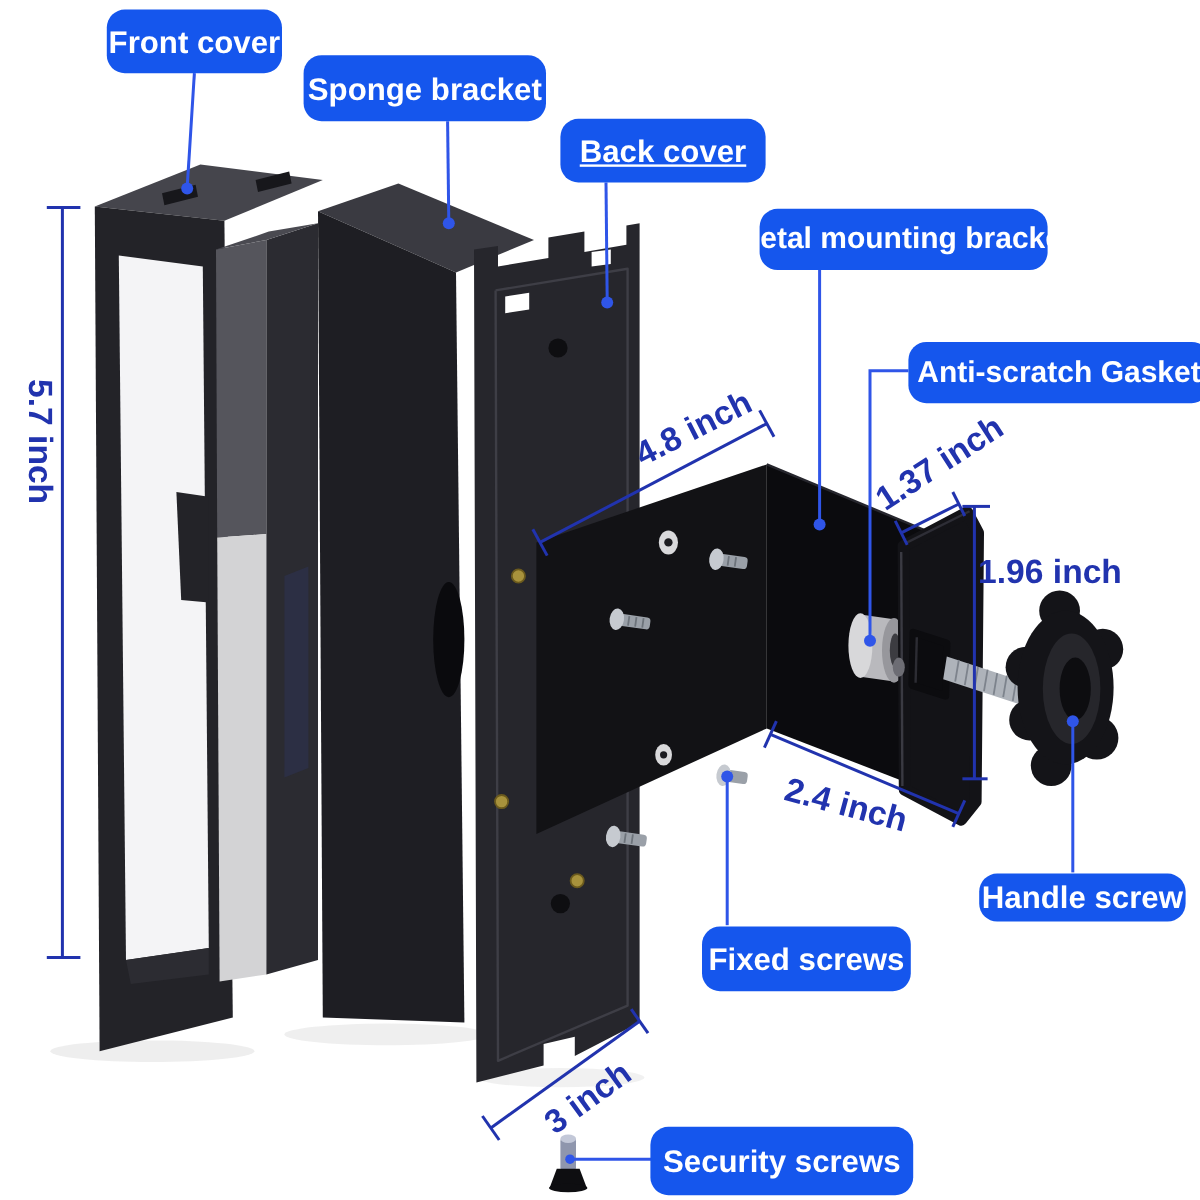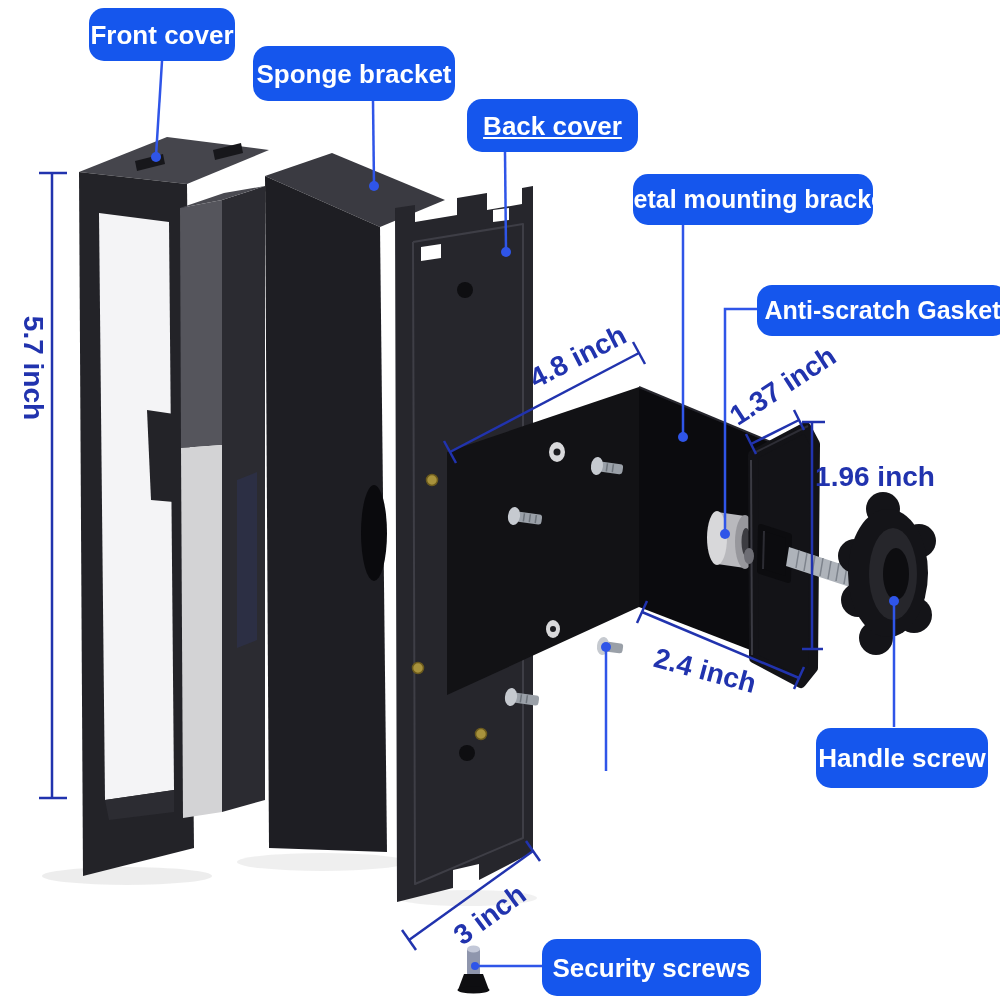--- a/index.html
+++ b/index.html
@@ -198,21 +198,22 @@
       <circle cx="589" cy="647" r="5"></circle>
       <circle cx="458" cy="966" r="4"></circle>
     </g>
   </svg>
 
   <div class="pill" style="left:72px;top:8px;width:146px;height:53px;">Front cover</div>
   <div class="pill" style="left:236px;top:46px;width:202px;height:55px;">Sponge bracket</div>
   <div class="pill" style="left:450px;top:99px;width:171px;height:53px;text-decoration:underline;">Back cover</div>
   <div class="pill" style="left:616px;top:174px;width:240px;height:51px;font-size:25px;">Metal mounting bracket</div>
   <div class="pill" style="left:740px;top:285px;width:251px;height:51px;font-size:25px;">Anti-scratch Gasket</div>
-  <div class="pill" style="left:799px;top:728px;width:172px;height:60px;">Handle screw</div>
+  <div class="pill" style="left:799px;top:728px;width:172px;height:40px;">Handle screw</div>
+  <div class="pill" style="left:568px;top:772px;width:174px;height:54px;">Fixed screws</div>
   <div class="pill" style="left:525px;top:939px;width:219px;height:57px;">Security screws</div>
 
   <div class="dim" style="left:-49px;top:354px;width:130px;transform:rotate(90deg);">5.7 inch</div>
   <div class="dim" style="left:491px;top:343px;width:140px;transform:rotate(-27deg);">4.8 inch</div>
   <div class="dim" style="left:696px;top:372px;width:140px;transform:rotate(-33deg);">1.37 inch</div>
   <div class="dim" style="left:788px;top:463px;width:140px;">1.96 inch</div>
   <div class="dim" style="left:623px;top:657px;width:130px;transform:rotate(15deg);">2.4 inch</div>
   <div class="dim" style="left:423px;top:901px;width:100px;transform:rotate(-36deg);">3 inch</div>
 
 </div>

